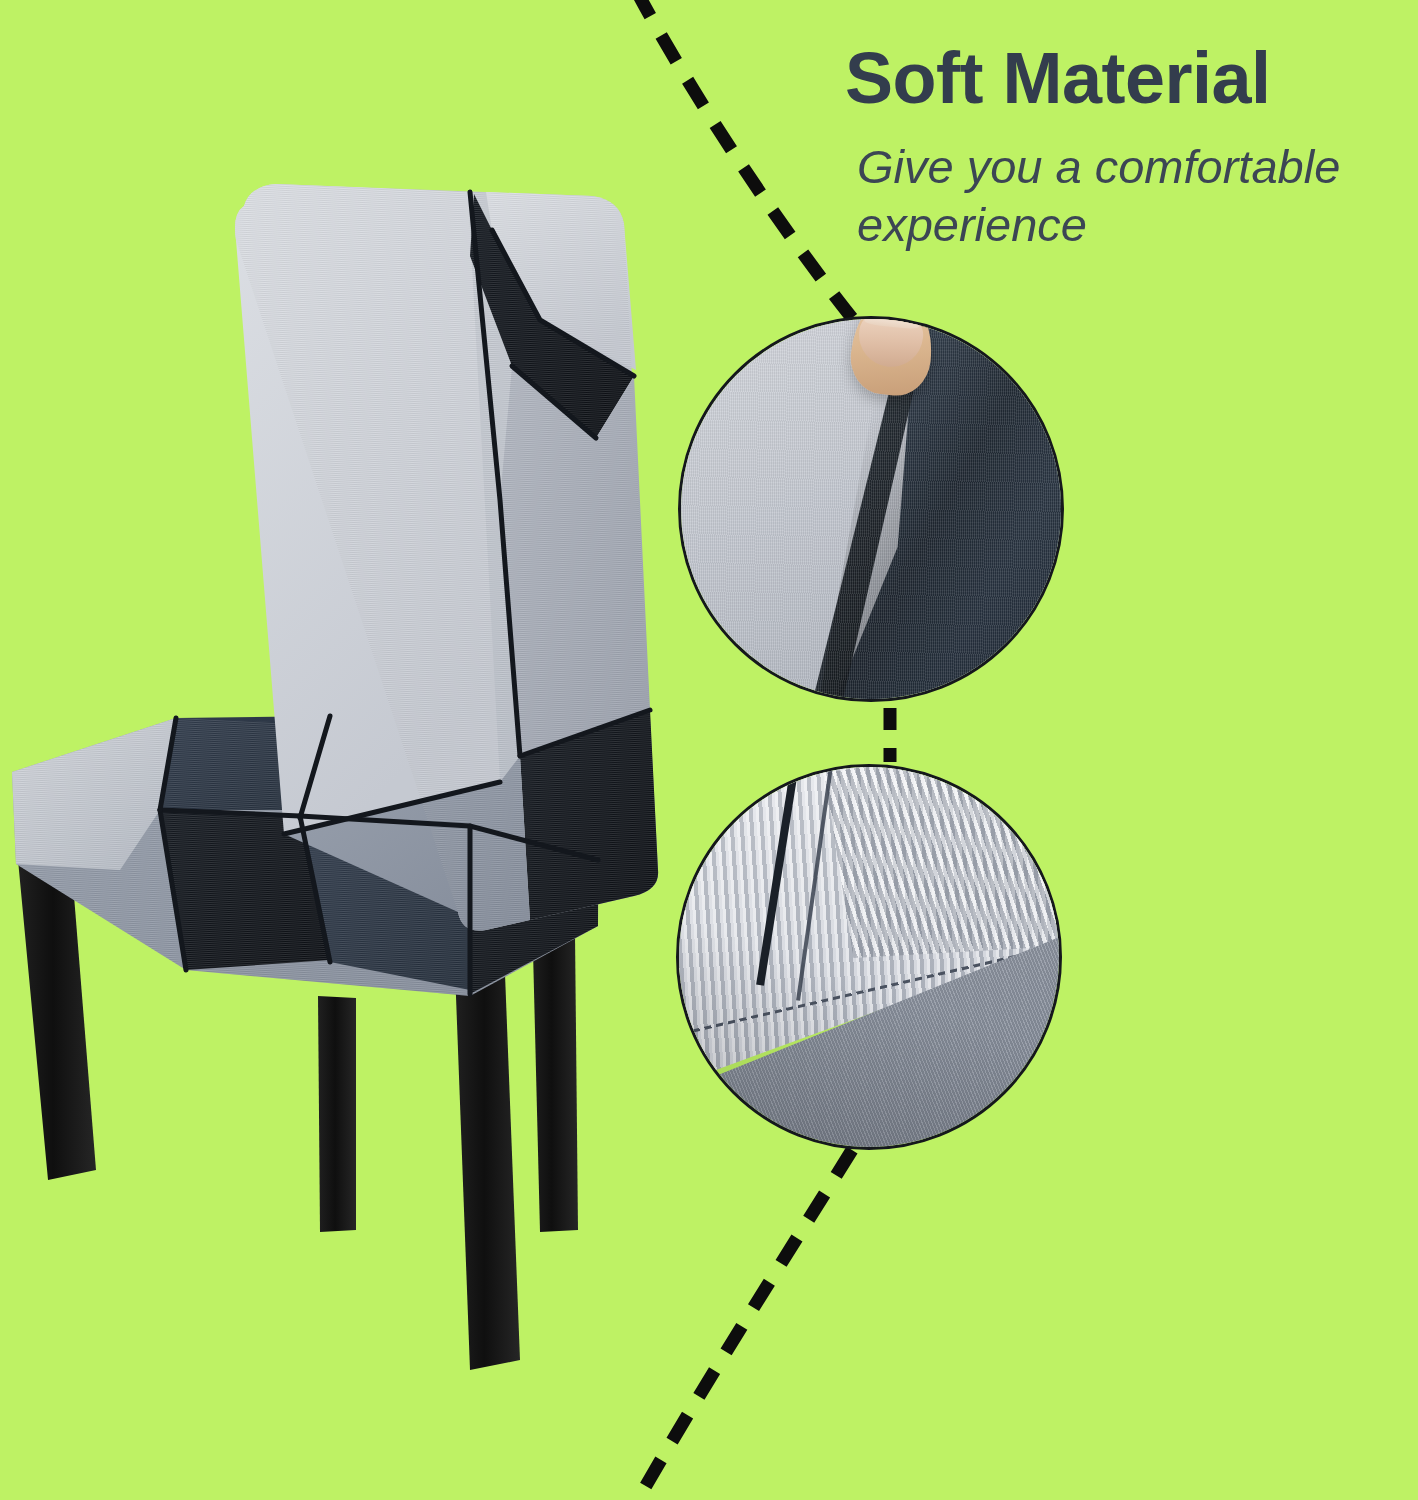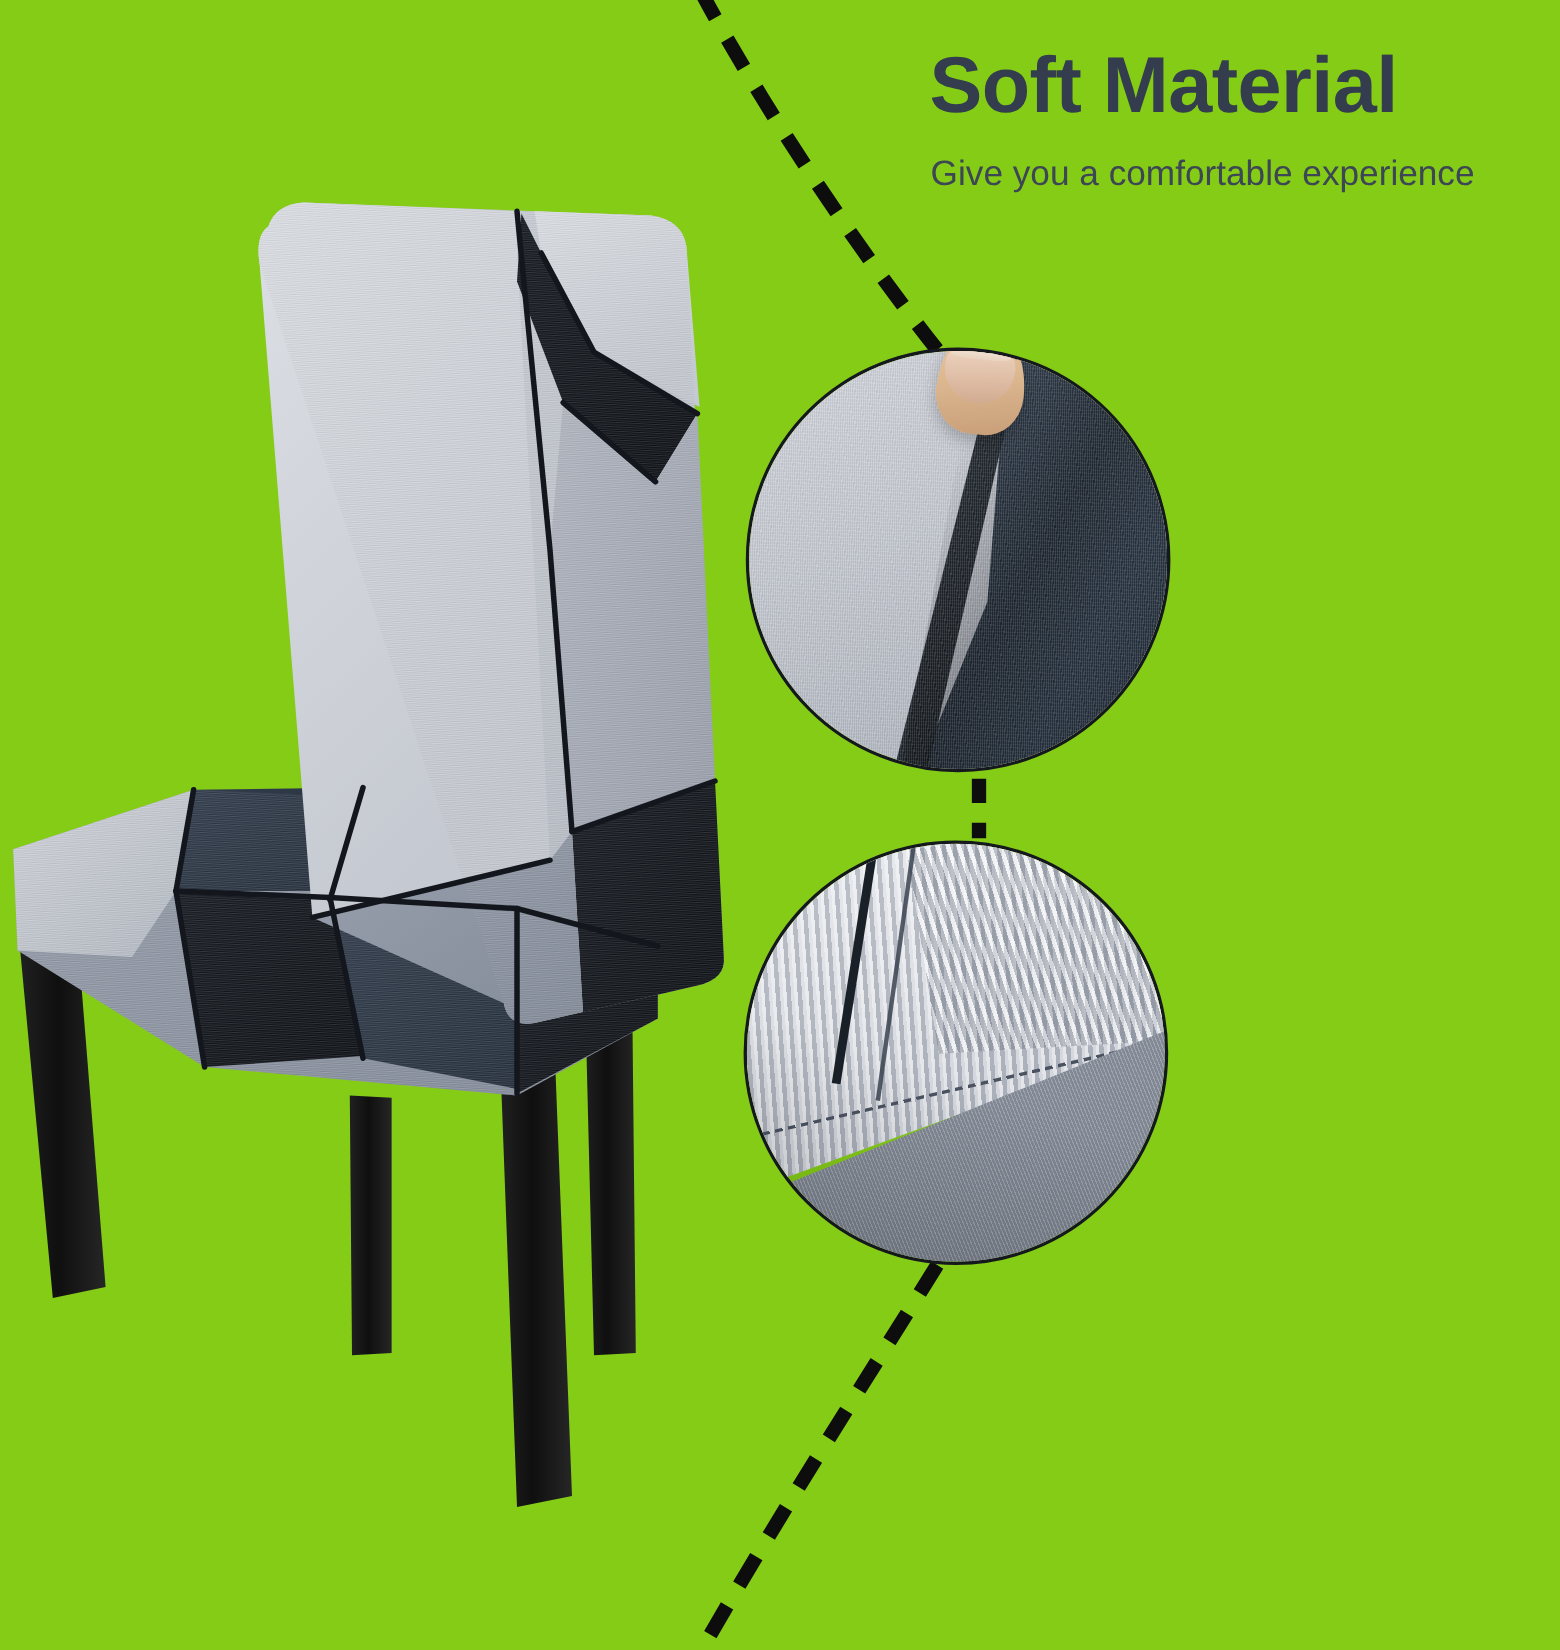--- a/index.html
+++ b/index.html
@@ -1,42 +1,43 @@
 <!DOCTYPE html>
 <html><head>
 <meta charset="utf-8">
 <style>
   html,body{margin:0;padding:0;background:#ffffff;}
   body{
     width:1418px;height:1500px;
     font-family:"Liberation Sans","DejaVu Sans",sans-serif;
     overflow:hidden;position:relative;
   }
-  .stage{position:absolute;inset:0;background:#84cc16;}
+  .stage{position:absolute;inset:0;background:#bef264;}
 
   
   .text-block{position:absolute;left:845px;width:560px;}
   #soft-block{top:40px;}
   #elastic-block{top:1178px;}
 
   .feature-title{
     font-size:72px;
     font-weight:700;
     color:#333d4d;
     line-height:1.06;
     letter-spacing:-0.5px;
     margin:0 0 22px 0;
     white-space:nowrap;
   }
   .feature-desc{
-    font-size:32px;
+    font-size:47px;
     font-weight:400;
     color:#3c4654;
     line-height:1.22;
-    margin:1px;
+    margin:12px;
+    font-style:italic;
   }
 
   
   .detail-circle{
     position:absolute;
     border-radius:50%;
     border:3px solid #15181c;
     overflow:hidden;
     box-sizing:border-box;
   }

